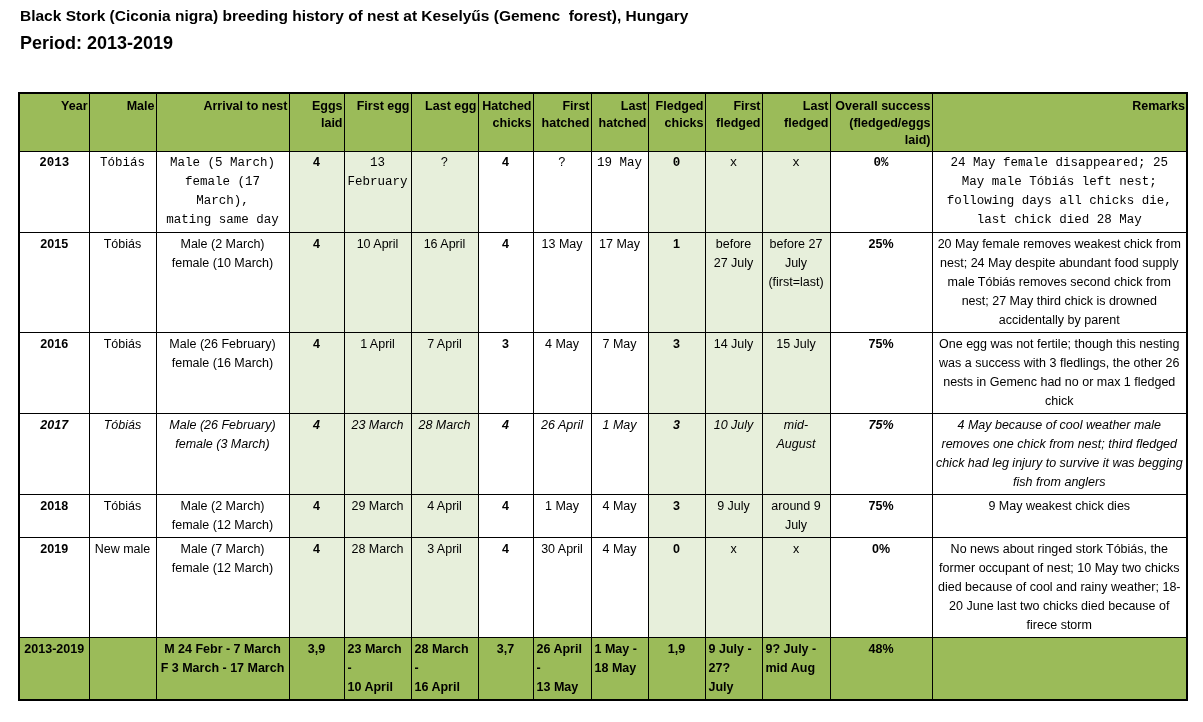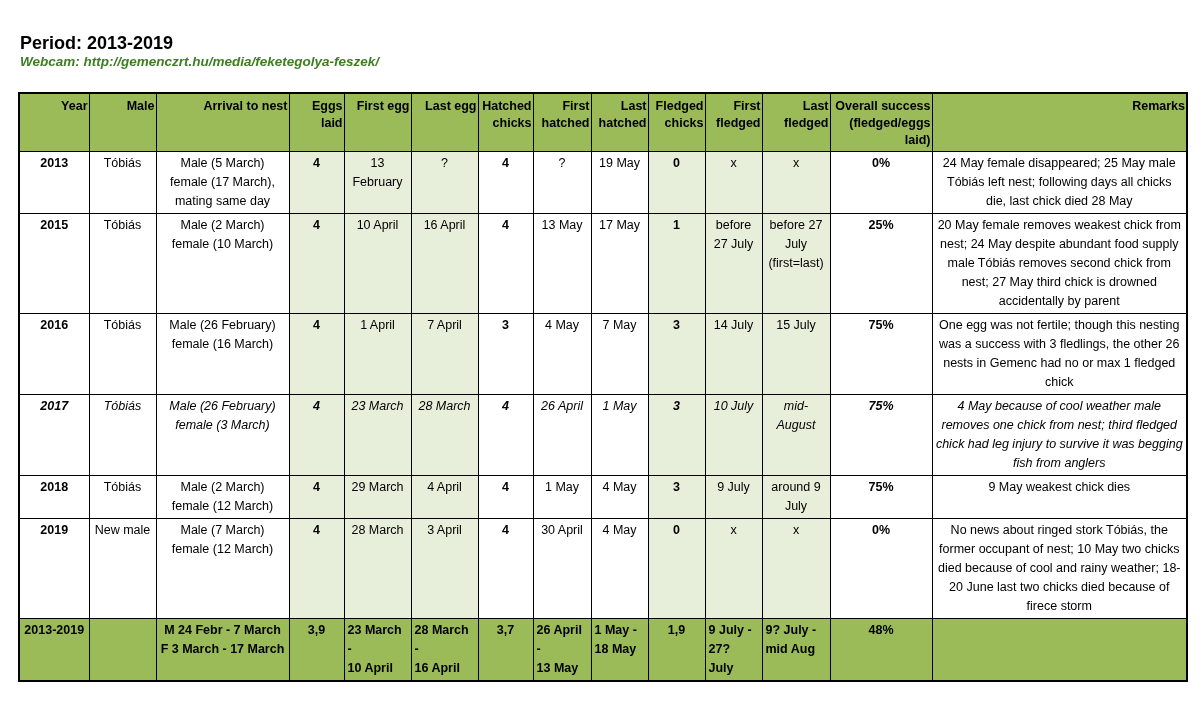--- a/index.html
+++ b/index.html
@@ -29,22 +29,22 @@
   tr.summary td:nth-child(5),tr.summary td:nth-child(6),
   tr.summary td:nth-child(8),tr.summary td:nth-child(9),
   tr.summary td:nth-child(11),tr.summary td:nth-child(12){text-align:left;}
   .footer{position:absolute;left:18px;top:697px;width:1150px;text-align:left;font-weight:bold;font-style:italic;font-size:14px;margin-top:32px;}
   .footer .sep{display:inline-block;width:22px;}
 </style>
 </head>
 <body>
 
 <div class="page">
+  <div class="title">Black Stork (Ciconia nigra) breeding history of nest at Keselyűs (Gemenc  forest), Hungary</div>
   <div class="period">Period: 2013-2019</div>
-  <div class="webcam">Webcam: http://gemenczrt.hu/media/feketegolya-feszek/</div>
 
   <table class="breeding">
     <colgroup>
       <col style="width:70px">
         <col style="width:67px">
         <col style="width:133px">
       <col style="width:55px">
         <col style="width:67px">
         <col style="width:67px">
       <col style="width:55px">
@@ -68,21 +68,21 @@
           <th>First hatched</th>
           <th>Last hatched</th>
           <th>Fledged chicks</th>
           <th>First fledged</th>
           <th>Last fledged</th>
           <th>Overall success (fledged/eggs laid)</th>
           <th>Remarks</th>
         </tr>
     </thead>
     <tbody>
-        <tr style="height: 60px;">
+        <tr style="height: 60px; font-family: Liberation Mono, monospace;">
           <td>2013</td>
           <td>Tóbiás</td>
           <td>Male (5 March)
 female  (17 March),
 mating same day</td>
           <td>4</td>
           <td>13 February</td>
           <td>?</td>
           <td>4</td>
           <td>?</td>

